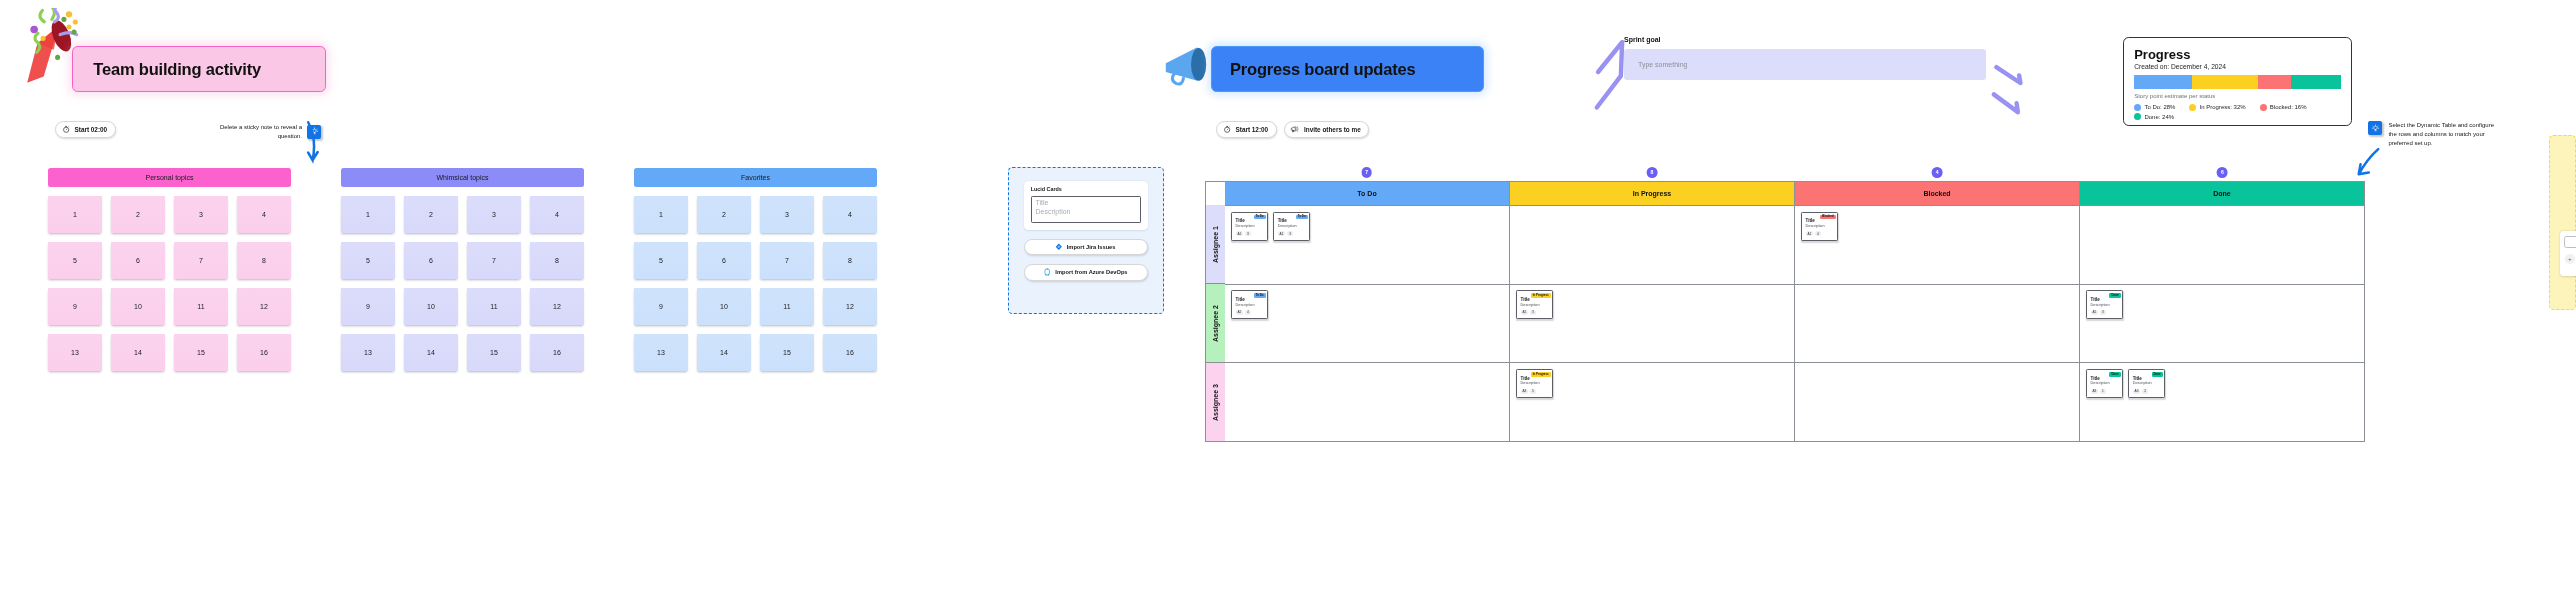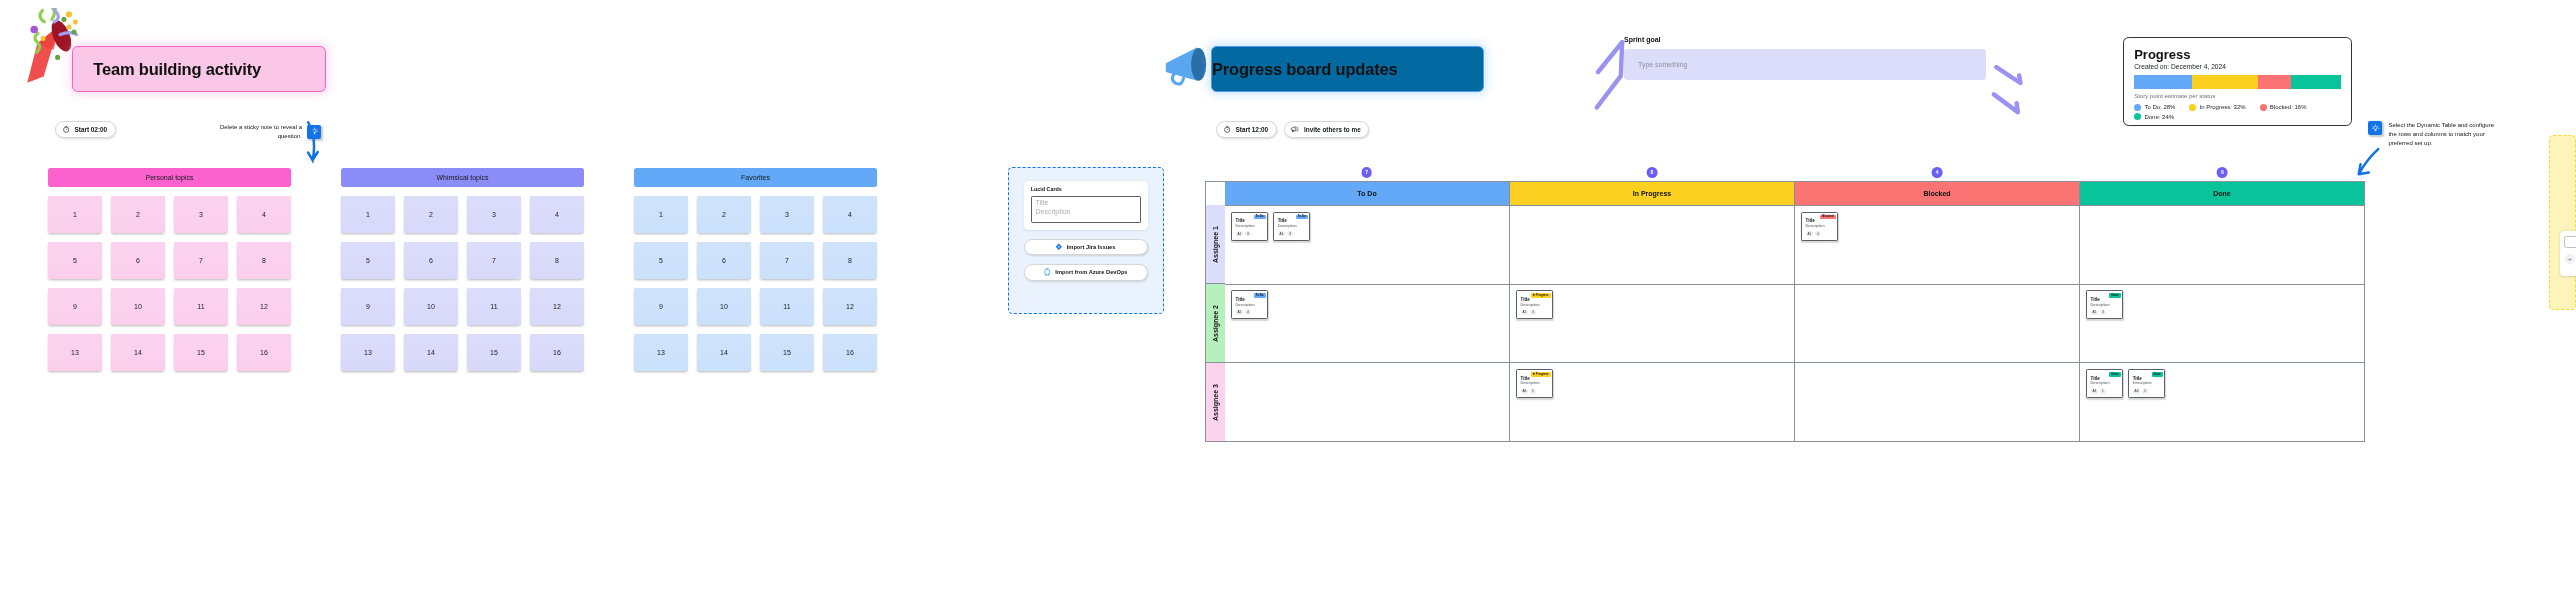--- a/index.html
+++ b/index.html
@@ -29,22 +29,22 @@
     font-weight: 700; letter-spacing: -0.2px;
     box-shadow: 0 0 9px 2.5px rgba(255,150,210,.30);
   }
   #tb-card {
     left: 48px; top: 46px; width: 254px; height: 46px;
     background: #fbc7e6; border-color: #f564c3; color: #111;
     font-size: 16.5px; padding-left: 20.3px; margin-left: 24px;
   }
   #pb-card {
     left: 1211px; top: 46px; width: 273px; height: 46px;
-    background: #0369a1; border-color: #4b9bf4; color: #111;
-    font-size: 16.5px; 
+    background: #3b82f6; border-color: #4b9bf4; color: #111;
+    font-size: 16.5px; padding-left: 18px;
     box-shadow: 0 0 9px 2.5px rgba(130,190,255,.35);
   }
 
   .grid-block { position: absolute; }
   .grid-head {
     height: 19px; border-radius: 2.5px; display: flex;
     align-items: center; justify-content: center;
     font-size: 7px; color: #16181c;
   }
   .grid-notes { display: grid; grid-template-columns: repeat(4, 1fr);

